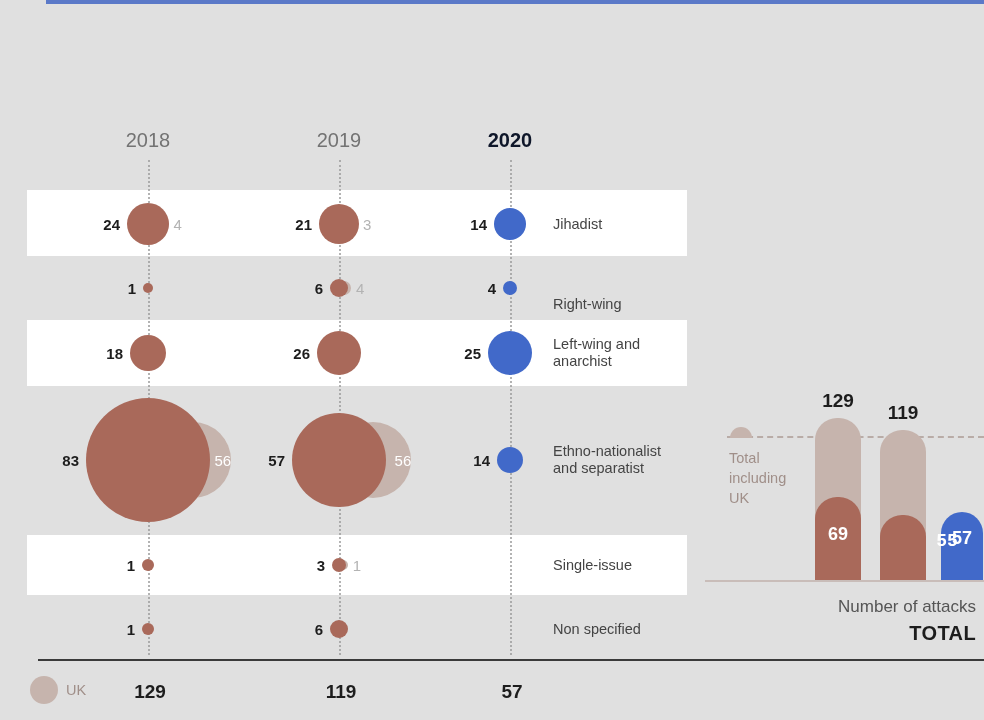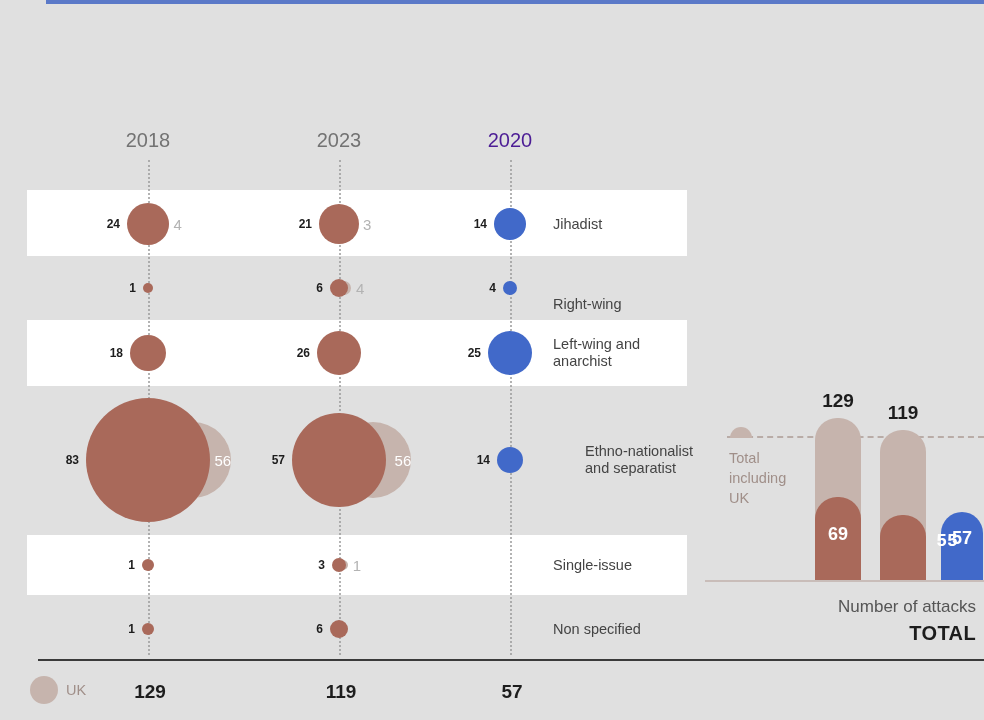--- a/index.html
+++ b/index.html
@@ -49,21 +49,21 @@
     border-left: 2px dotted #9a9a9a;
     opacity: .75;
   }
   .year-label {
     position: absolute;
     font-size: 20px;
     color: #737373;
     transform: translateX(-50%);
     white-space: nowrap;
   }
-  .year-label.bold { font-weight: normal; color: #4c1d95; }
+  .year-label.bold { font-weight: bold; color: #0f172a; }
 
   .cat-label {
     position: absolute;
     left: 553px;
     font-size: 14.5px;
     color: #444444;
     line-height: 17px;
     transform: translateY(-50%);
     white-space: pre-line;
   }
@@ -72,21 +72,21 @@
     position: absolute;
     border-radius: 50%;
     transform: translate(-50%, -50%);
   }
   .bubble.eu   { background: #a9695a; z-index: 3; }
   .bubble.eu.y2020 { background: #4169c9; }
   .bubble.uk   { background: #c6b4ad; z-index: 2; }
 
   .val {
     position: absolute;
-    font-size: 12px;
+    font-size: 15px;
     font-weight: bold;
     color: #1d1d1d;
     transform: translate(-100%, -50%);
     white-space: nowrap;
     z-index: 4;
   }
   .ukval {
     position: absolute;
     font-size: 15px;
     color: #b3b3b3;
@@ -206,21 +206,21 @@
       <div class="band" style="top: 320px; height: 66px;"></div>
       <div class="band" style="top: 535px; height: 60px;"></div>
     </div>
   <div id="guides">
       <div class="guide" style="left: 148px; top: 160px; height: 495px;"></div>
       <div class="guide" style="left: 339px; top: 160px; height: 495px;"></div>
       <div class="guide" style="left: 510px; top: 160px; height: 495px;"></div>
     </div>
   <div id="years">
       <div class="year-label" style="left: 148px; top: 129px;">2018</div>
-      <div class="year-label" style="left: 339px; top: 129px;">2023</div>
+      <div class="year-label" style="left: 339px; top: 129px;">2019</div>
       <div class="year-label bold" style="left: 510px; top: 129px;">2020</div>
     </div>
   <div id="bubbles">
       <div class="bubble uk" style="left: 159.55px; top: 224px; width: 18px; height: 18px;"></div>
       <div class="bubble eu" style="left: 148px; top: 224px; width: 42px; height: 42px;"></div>
       <div class="val" style="left: 120px; top: 224px;">24</div>
       <div class="ukval" style="left: 173.55px; top: 224px;">4</div>
       <div class="bubble uk" style="left: 350px; top: 224px; width: 16px; height: 16px;"></div>
       <div class="bubble eu" style="left: 339px; top: 224px; width: 40px; height: 40px;"></div>
       <div class="val" style="left: 312px; top: 224px;">21</div>
@@ -260,21 +260,21 @@
       <div class="bubble eu" style="left: 148px; top: 629px; width: 12px; height: 12px;"></div>
       <div class="val" style="left: 135px; top: 629px;">1</div>
       <div class="bubble eu" style="left: 339px; top: 629px; width: 18px; height: 18px;"></div>
       <div class="val" style="left: 323px; top: 629px;">6</div>
     </div>
   <div id="catlabels">
       <div class="cat-label" style="top: 224px;">Jihadist</div>
       <div class="cat-label" style="top: 304px;">Right-wing</div>
       <div class="cat-label" style="top: 353px;">Left-wing and
 anarchist</div>
-      <div class="cat-label" style="top: 460px; margin-left: 32px;">Ethno-nationalist
+      <div class="cat-label" style="top: 460px;">Ethno-nationalist
 and separatist</div>
       <div class="cat-label" style="top: 565px;">Single-issue</div>
       <div class="cat-label" style="top: 629px;">Non specified</div>
     </div>
 
   <div class="total-rule"></div>
   <div class="uk-legend-dot"></div>
   <div class="uk-legend-text">UK</div>
   <div id="coltotals">
       <div class="col-total" style="left: 150px;">129</div>

